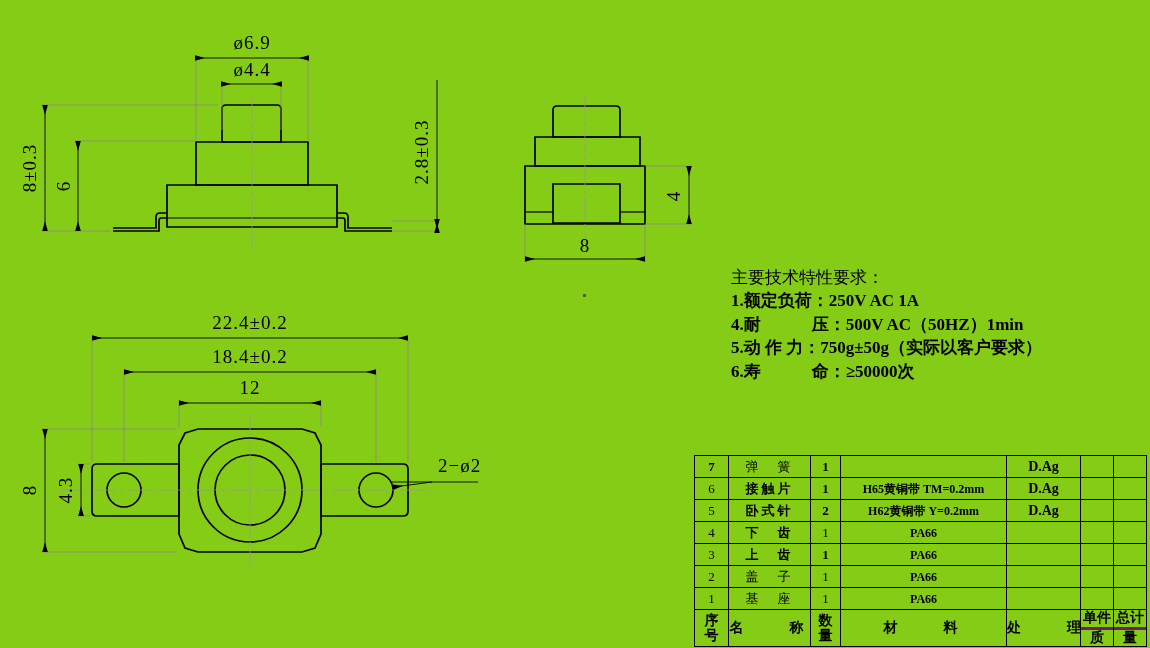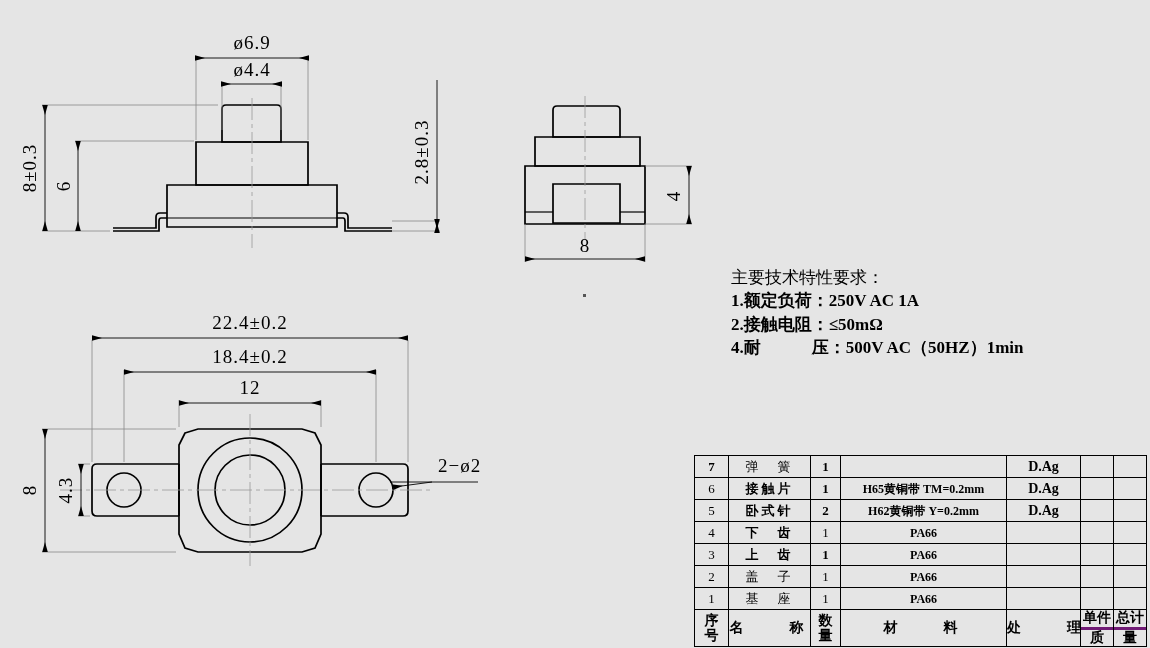--- a/index.html
+++ b/index.html
@@ -8,21 +8,21 @@
     background: #ffffff;
   }
   body {
     font-family: "Liberation Serif", serif;
     color: #000000;
   }
   #sheet {
     position: relative;
     width: 1150px;
     height: 648px;
-    background: #e5e5e5;
+    background: #84cc16;
     overflow: hidden;
   }
   svg.drawing {
     position: absolute;
     left: 0;
     top: 0;
     width: 1150px;
     height: 648px;
   }
   .dim-text {
@@ -303,24 +303,27 @@
     </g>
   </svg>
 
   <div id="notes">
     <div class="note-title">主要技术特性要求：</div>
 
     <div class="note-line">
       <span class="idx">1.</span><span class="lbl">额定负荷：</span><span class="val">250V  AC  1A</span>
     </div>
     <div class="note-line">
-      <span class="idx">2.</span><span class="lbl">接触电阻：</span><span class="val">≤50mΩ</span>
+      <span class="idx">4.</span><span class="lbl">耐　　　压：</span><span class="val">500V  AC（50HZ）1min</span>
     </div>
     <div class="note-line">
-      <span class="idx">4.</span><span class="lbl">耐　　　压：</span><span class="val">500V  AC（50HZ）1min</span>
+      <span class="idx">5.</span><span class="lbl">动 作 力：</span><span class="val">750g±50g（实际以客户要求）</span>
+    </div>
+    <div class="note-line">
+      <span class="idx">6.</span><span class="lbl">寿　　　命：</span><span class="val">≥50000次</span>
     </div>
   </div>
 
 
   <table id="bom">
     <colgroup>
       <col style="width:34px">
         <col style="width:82px">
         <col style="width:30px">
       <col style="width:166px">

